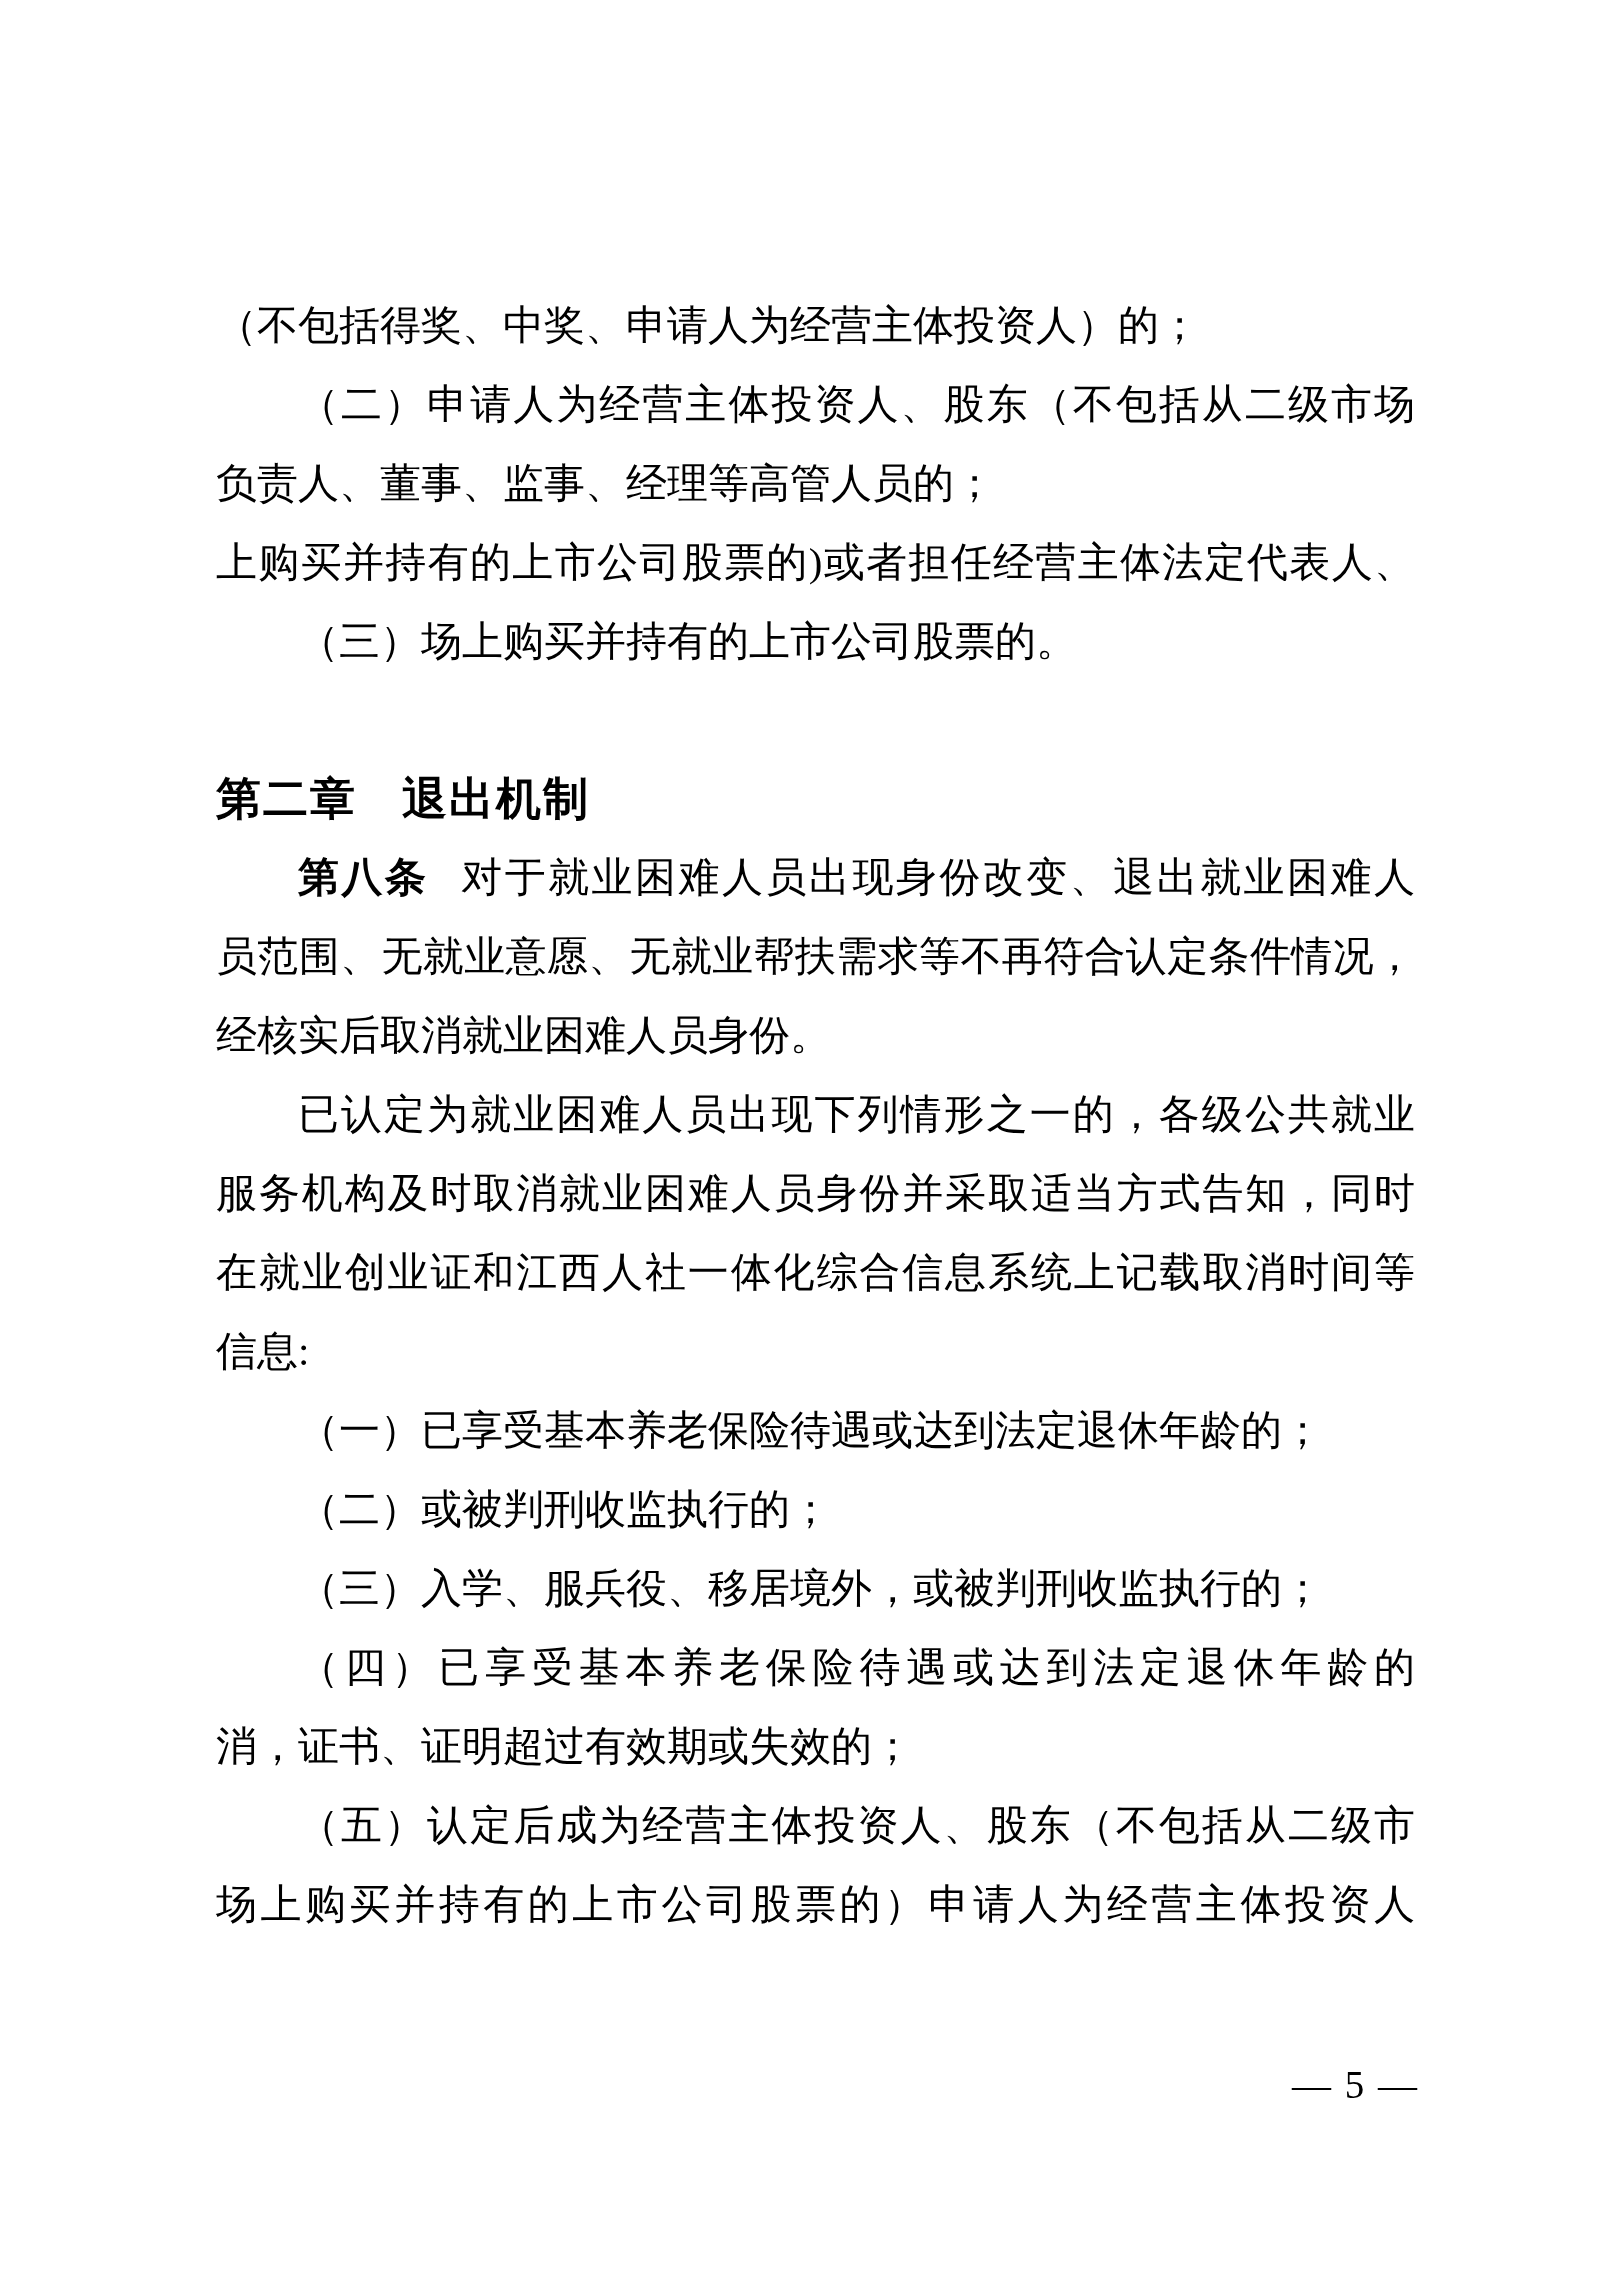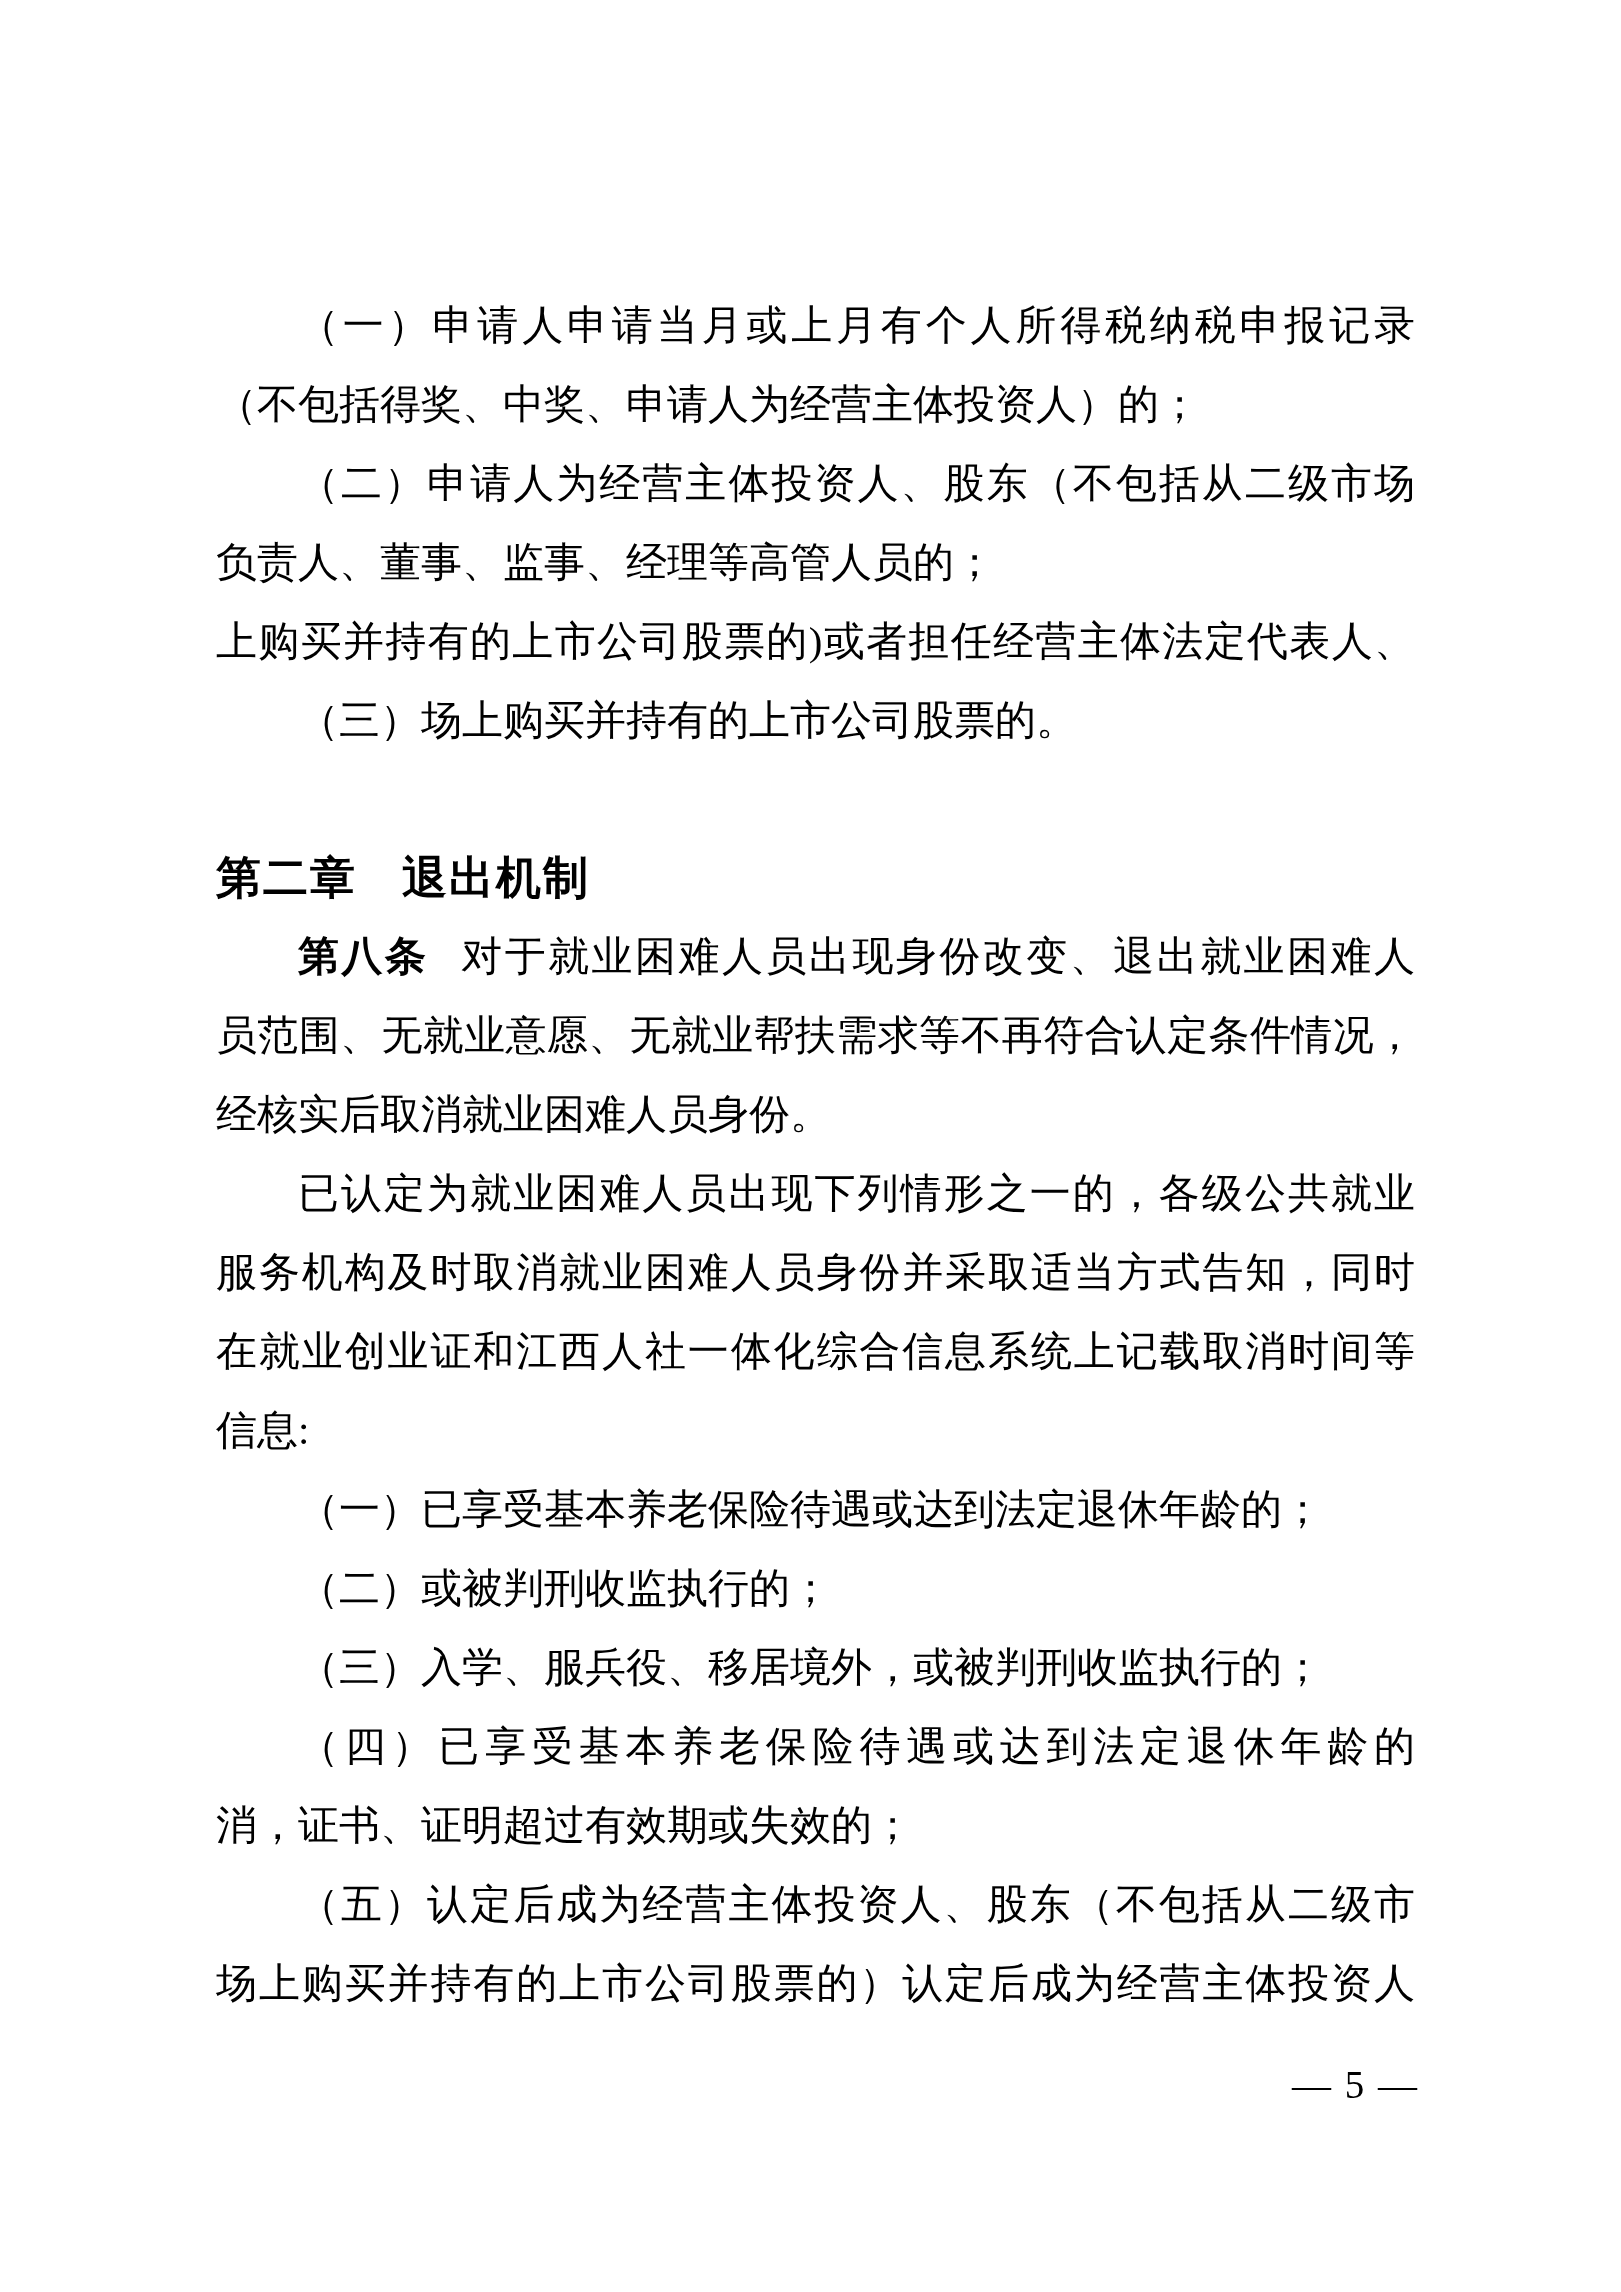--- a/index.html
+++ b/index.html
@@ -63,21 +63,20 @@
     line-height: 47px;
     letter-spacing: 2px;
     color: #000000;
   }
 </style>
 </head>
 <body>
 
 <div class="doc-page">
   <main class="content">
-    <p class="line indent just">（一）申请人申请当月或上月有个人所得税纳税申报记录</p>
     <p class="line">（不包括得奖、中奖、申请人为经营主体投资人）的；</p>
     <p class="line indent just">（二）申请人为经营主体投资人、股东（不包括从二级市场</p>
     <p class="line">负责人、董事、监事、经理等高管人员的；</p>
     <p class="line just">上购买并持有的上市公司股票的)或者担任经营主体法定代表人、</p>
     <p class="line indent">（三）场上购买并持有的上市公司股票的。</p>
 
     <h2 class="chapter"><span>第二章</span><span class="chapter-title-span">退出机制</span></h2>
 
     <p class="line indent just"><b class="article-label">第八条</b><span>对于就业困难人员出现身份改变、退出就业困难人</span></p>
     <p class="line just">员范围、无就业意愿、无就业帮扶需求等不再符合认定条件情况，</p>
@@ -87,18 +86,18 @@
     <p class="line just">服务机构及时取消就业困难人员身份并采取适当方式告知，同时</p>
     <p class="line just">在就业创业证和江西人社一体化综合信息系统上记载取消时间等</p>
     <p class="line">信息:</p>
 
     <p class="line indent">（一）已享受基本养老保险待遇或达到法定退休年龄的；</p>
     <p class="line indent">（二）或被判刑收监执行的；</p>
     <p class="line indent">（三）入学、服兵役、移居境外，或被判刑收监执行的；</p>
     <p class="line indent just">（四）已享受基本养老保险待遇或达到法定退休年龄的</p>
     <p class="line">消，证书、证明超过有效期或失效的；</p>
     <p class="line indent just">（五）认定后成为经营主体投资人、股东（不包括从二级市</p>
-    <p class="line just">场上购买并持有的上市公司股票的）认定后成为经营主体投资人</p>
+    <p class="line just">场上购买并持有的上市公司股票的）申请人为经营主体投资人</p>
   </main>
 
   <div class="page-number">— 5 —</div>
 </div>
 
 
 </body></html>

